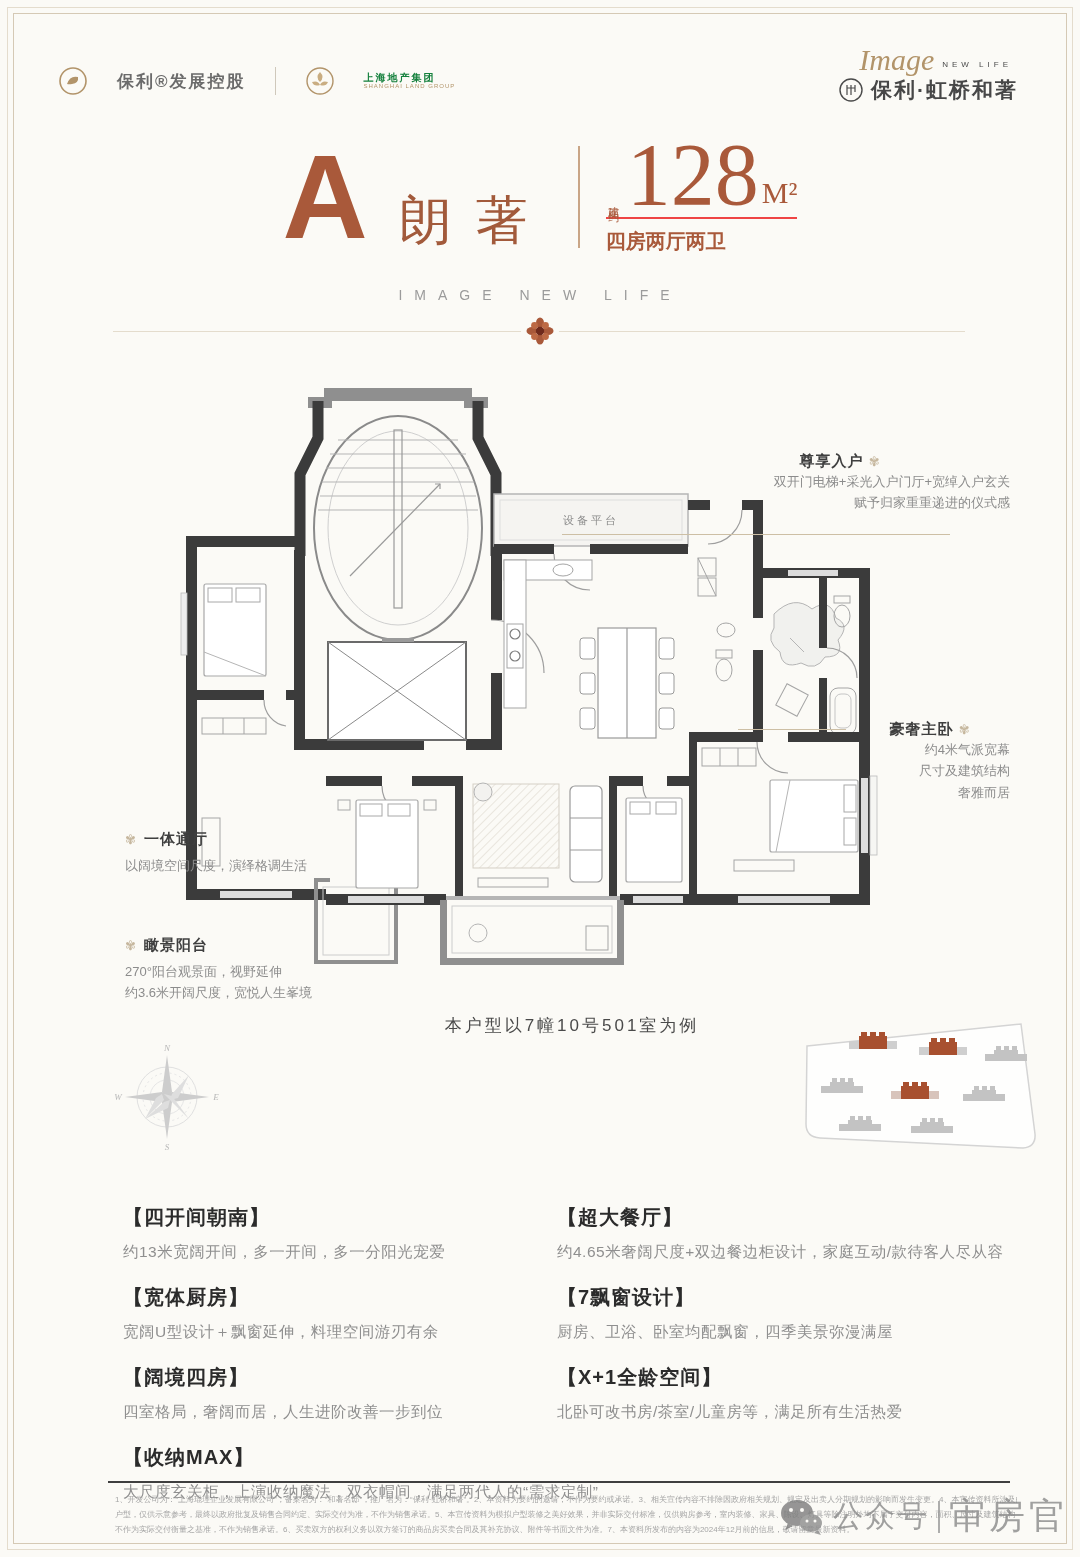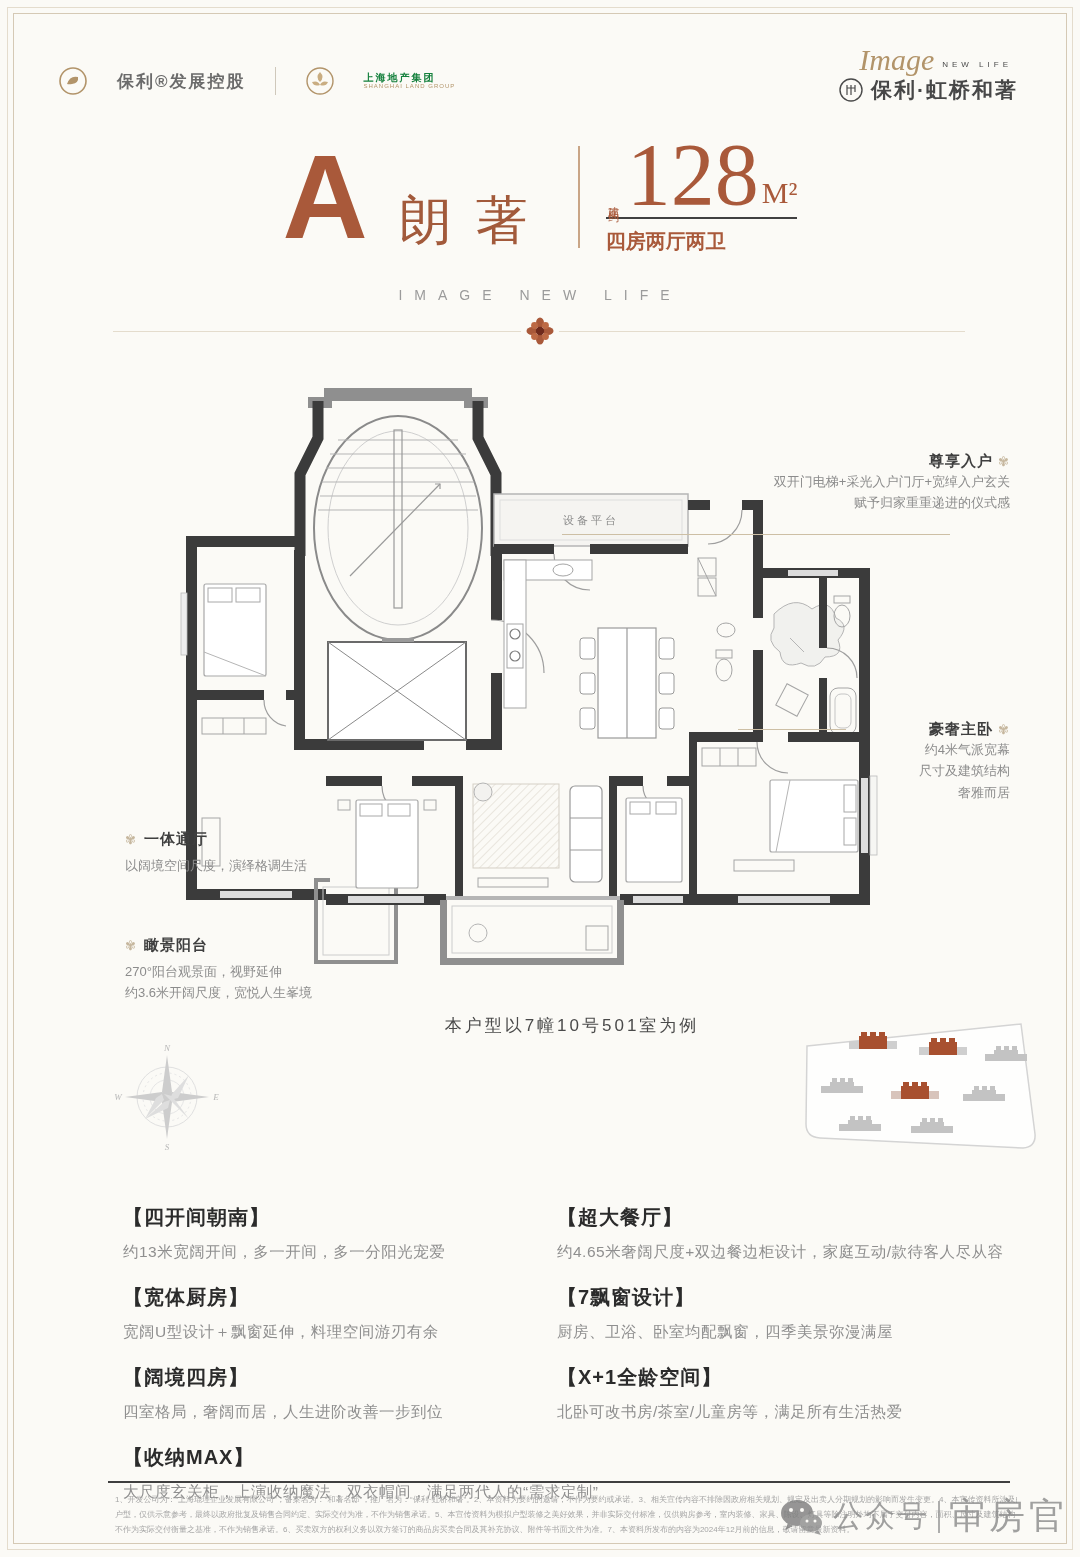--- a/index.html
+++ b/index.html
@@ -22,38 +22,38 @@
   .project-row{display:flex;align-items:center;gap:7px;margin-top:4px;}
   .project-name{font-size:21px;font-weight:bold;color:#474747;letter-spacing:2px;}
 
   
   .title-wrap{position:absolute;left:0;top:138px;width:100%;display:flex;justify-content:center;}
   .title-inner{display:flex;align-items:center;gap:26px;}
   .unit-letter{font-size:118px;font-weight:bold;color:#a9593a;line-height:.9;}
   .unit-name{font-size:52px;color:#a25a3b;letter-spacing:24px;font-weight:500;text-indent:6px;margin-top:48px;}
   .title-vline{width:2px;height:102px;background:#c9a586;}
   .area-group{display:flex;flex-direction:column;}
-  .area-top{display:flex;align-items:flex-end;border-bottom:2px solid #404040;padding-bottom:5px;}
+  .area-top{display:flex;align-items:flex-end;border-bottom:2px solid #ef4444;padding-bottom:5px;}
   .area-label{writing-mode:vertical-rl;text-orientation:upright;font-size:11px;color:#a9593a;letter-spacing:3px;margin:4px 6px 6px 0;}
   .area-value{font-family:"Liberation Serif",serif;font-size:88px;color:#a9593a;line-height:.82;}
   .area-unit{font-size:30px;color:#a9593a;margin:0 0 2px 3px;font-family:"Liberation Serif",serif;}
   .room-spec{display:flex;justify-content:space-between;font-size:20px;font-weight:bold;color:#a9593a;margin-top:9px;}
   .slogan{position:absolute;left:0;top:287px;width:100%;text-align:center;font-size:14px;color:#9b9b9b;letter-spacing:12px;}
 
   
   .orn-line{position:absolute;left:113px;top:331px;width:852px;height:1px;background:#e4dccd;}
   .orn-flower{position:absolute;left:521px;top:312px;width:38px;height:38px;background:#fbfaf6;border-radius:50%;
               display:flex;align-items:center;justify-content:center;}
 
   
   .plan-svg{position:absolute;left:178px;top:388px;}
 
   
   .callout{position:absolute;}
-  .co-title{font-size:15px;font-weight:bold;color:#3f3f3f;letter-spacing:1px;}
+  .co-title{font-size:15px;font-weight:bold;color:#3f3f3f;letter-spacing:1px;text-align:center;}
   .co-line{font-size:13px;color:#8c8c8c;line-height:1.65;}
   .bullet{color:#c6b79e;font-size:13px;font-weight:normal;}
   .co-right{text-align:right;}
   .co-left .co-head{display:flex;align-items:center;gap:8px;margin-bottom:6px;}
   .leader{position:absolute;height:1px;background:#cdbfa5;}
 
   .caption{position:absolute;left:0;top:1014px;width:100%;text-align:center;font-size:17px;color:#4a4a4a;letter-spacing:3px;padding-left:32px;}
 
   
   .features{position:absolute;top:1204px;}

